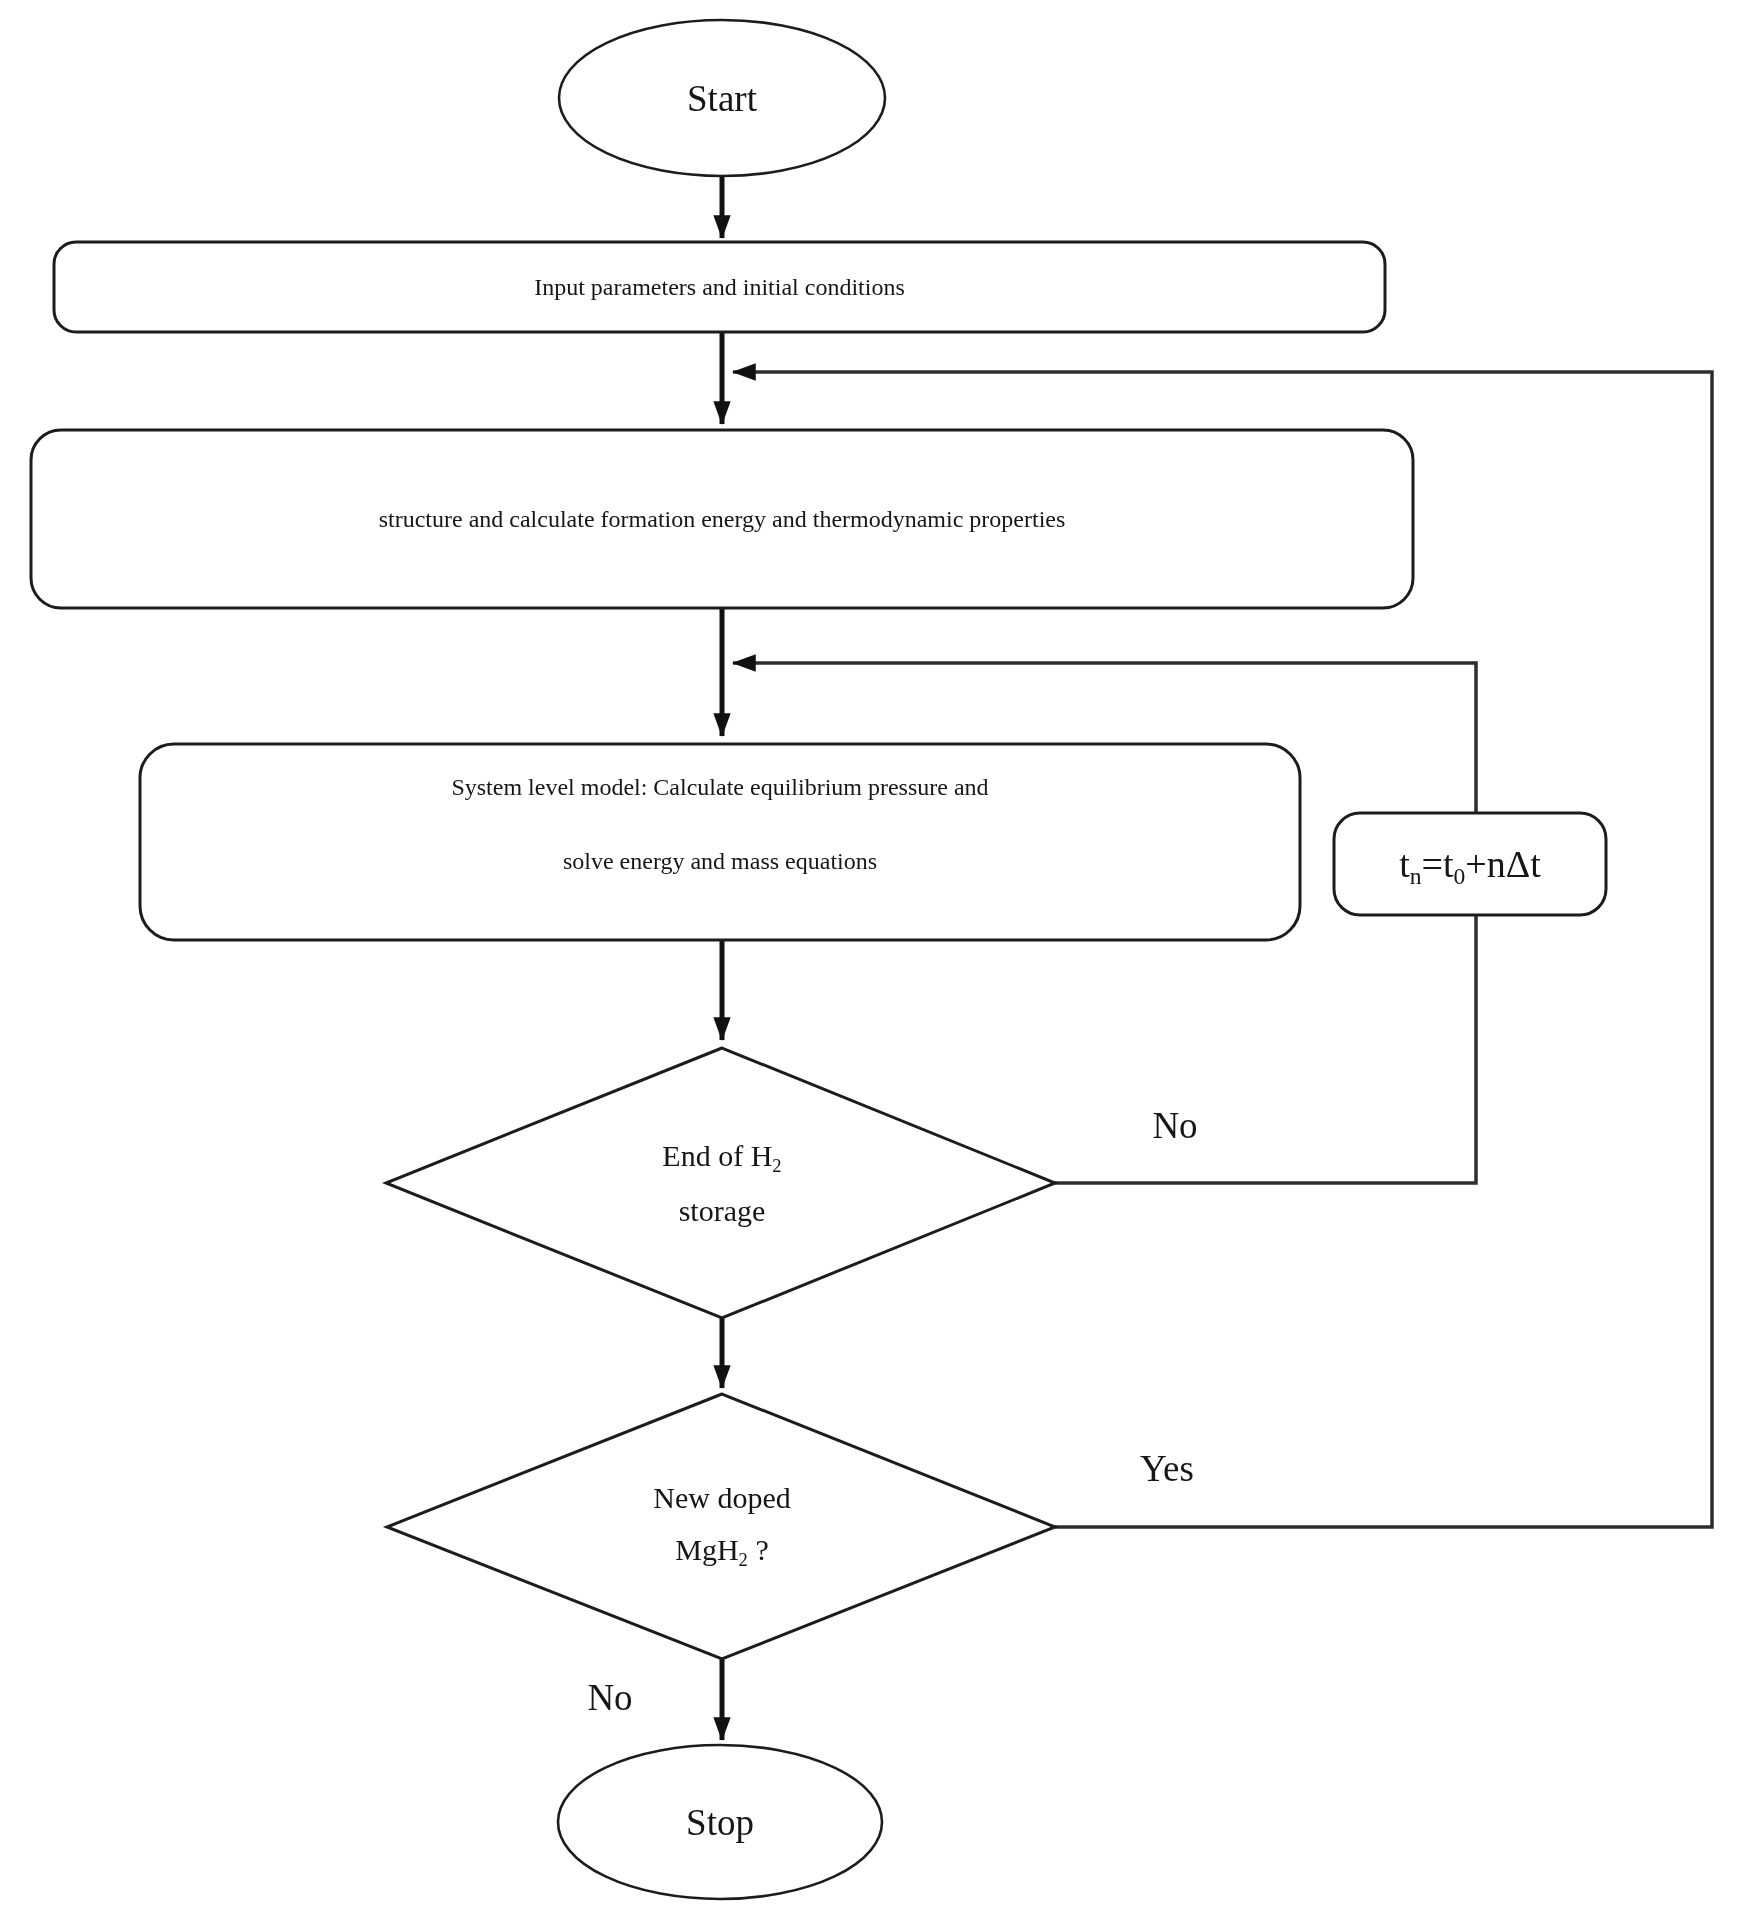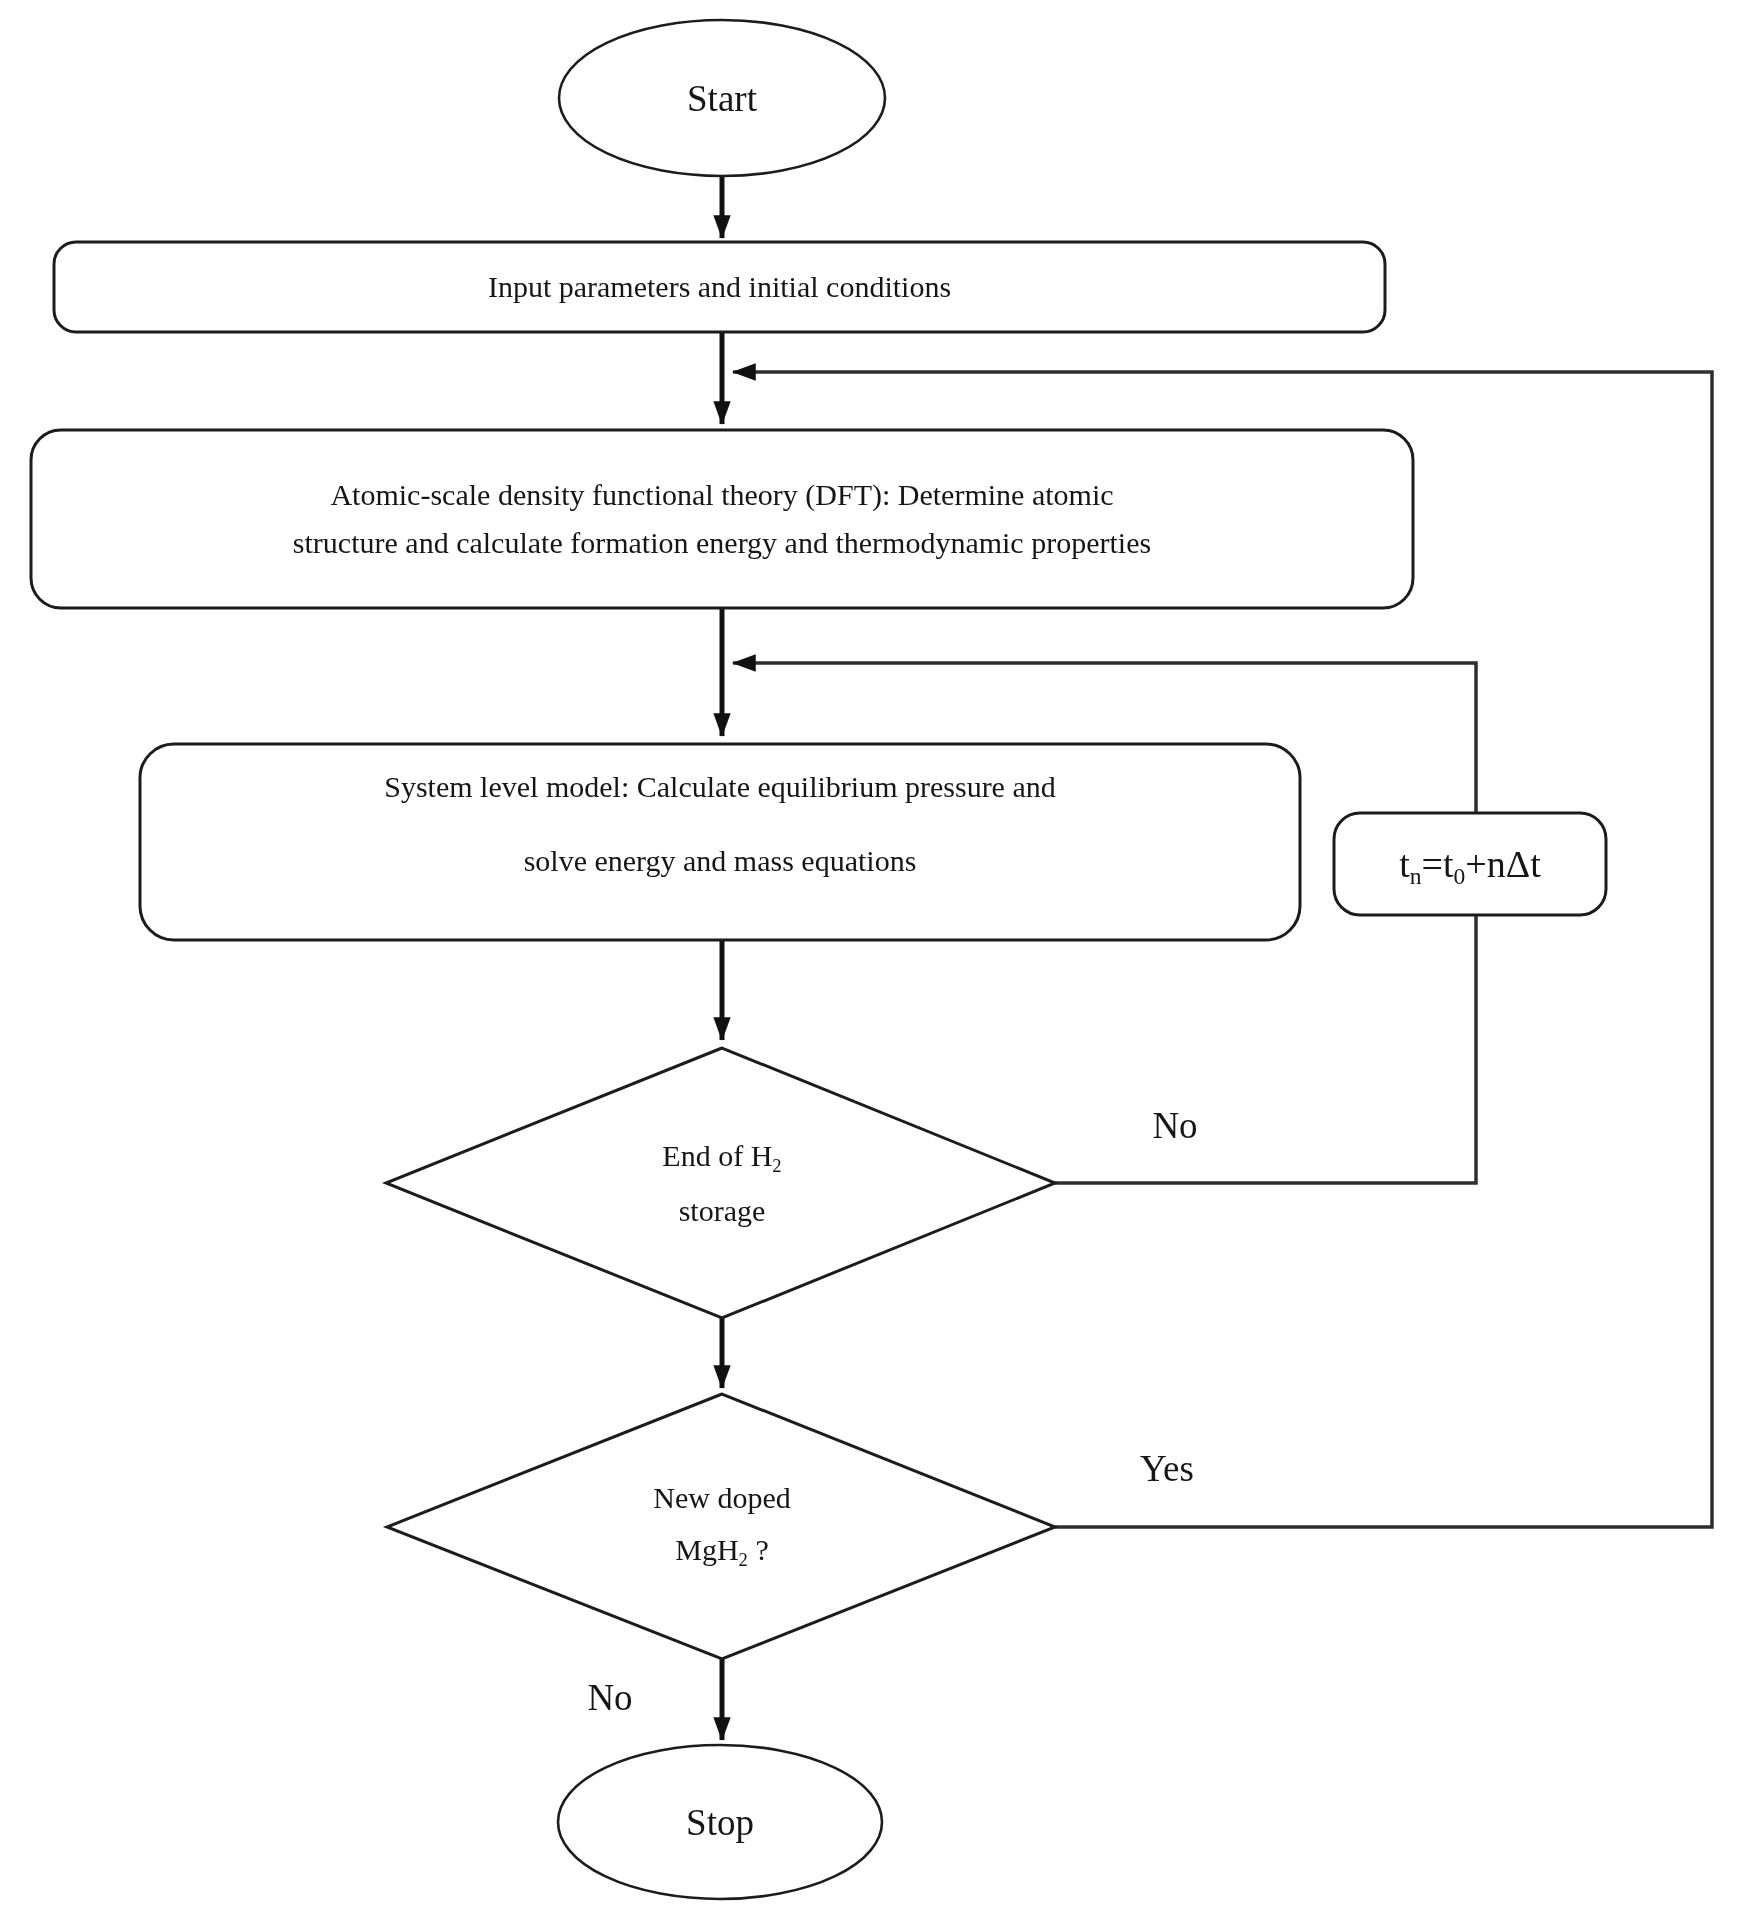--- a/index.html
+++ b/index.html
@@ -15,21 +15,21 @@
   .label{
     position:absolute;
     display:flex;flex-direction:column;
     align-items:center;justify-content:center;
     text-align:center;
     color:#161616;
     white-space:nowrap;
     font-family:Liberation Serif, serif;
   }
   .wrap{white-space:normal;}
-  .fs-node{font-size:30px;line-height:48px;}
+  .fs-node{font-size:24px;line-height:48px;}
   .fs-terminal{font-size:37px;}
   .fs-edge{font-size:37px;}
   .fs-diamond{font-size:30px;line-height:55px;}
   .fs-tn{font-size:38px;text-align:center;}
   .sysgap{row-gap:30px;line-height:44px;}
   sub{font-size:0.62em;line-height:0;vertical-align:-0.3em;}
   .line{display:block;}
   .iline{display:inline;}
 </style>
 </head>
@@ -63,21 +63,20 @@
     <polygon points="722,1048 386,1183 722,1318 1055,1183" fill="#ffffff" stroke="#1c1c1c" stroke-width="3"></polygon>
     <polygon points="722,1394 387,1527 722,1659 1055,1527" fill="#ffffff" stroke="#1c1c1c" stroke-width="3"></polygon>
     <ellipse cx="720" cy="1822" rx="162" ry="77" fill="#ffffff" stroke="#1c1c1c" stroke-width="2.6"></ellipse>
   </svg>
 
   <div class="label fs-terminal" style="left:559px;top:20px;width:326px;height:156px;">Start</div>
 
   <div class="label fs-node" style="left:54px;top:242px;width:1331px;height:90px;">Input parameters and initial conditions</div>
 
   <div class="label fs-node wrap" style="left:31px;top:430px;width:1382px;height:178px;">
-    <span class="line">Atomic-scale density functional theory (DFT): Determine atomic</span>
     <span class="line">structure and calculate formation energy and thermodynamic properties</span>
   </div>
 
   <div class="label fs-node sysgap wrap" style="left:140px;top:744px;width:1160px;height:160px;align-items:center;">
     <span class="line">System level model: Calculate equilibrium pressure and</span>
     <span class="line">solve energy and mass equations</span>
   </div>
 
   <div class="label fs-tn" style="left:1334px;top:813px;width:272px;height:102px;">
     <span class="line"><span class="iline">t</span><sub>n</sub><span class="iline">=t</span><sub>0</sub><span class="iline">+nΔt</span></span>

